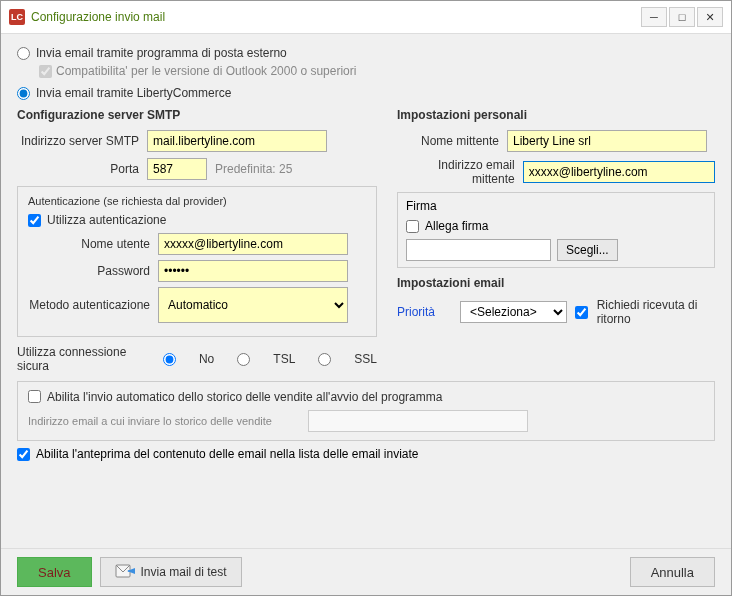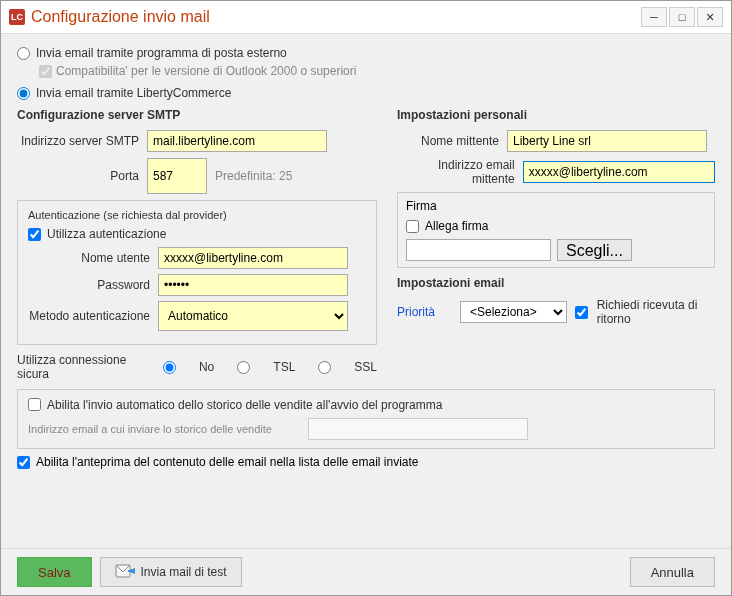--- a/index.html
+++ b/index.html
@@ -1,52 +1,52 @@
 <!DOCTYPE html>
 <html><head>
   <meta charset="utf-8">
   <style>
     * { box-sizing: border-box; margin: 0; padding: 0; font-family: 'Segoe UI', Tahoma, sans-serif; font-size: 12px; }
     body { background: #f0f0f0; }
     .window { width: 732px; height: 596px; background: #f0f0f0; border: 1px solid #999; display: flex; flex-direction: column; }
     .titlebar { background: #fff; border-bottom: 1px solid #ddd; height: 18px; display: flex; align-items: center; padding: 16px 8px; justify-content: space-between; }
     .titlebar-left { display: flex; align-items: center; gap: 6px; }
     .titlebar-icon { width: 16px; height: 16px; background: #c0392b; border-radius: 2px; display: flex; align-items: center; justify-content: center; color: white; font-size: 10px; font-weight: bold; }
-    .titlebar-title { font-size: 16px; color: #c2410c; }
+    .titlebar-title { font-size: 12px; color: #4d7c0f; }
     .titlebar-controls { display: flex; gap: 2px; }
     .titlebar-btn { width: 26px; height: 20px; border: 1px solid #ccc; background: #f5f5f5; cursor: pointer; display: flex; align-items: center; justify-content: center; font-size: 11px; color: #333; }
     .content { flex: 1; padding: 12px 16px; overflow: hidden; }
     .radio-row { display: flex; align-items: center; gap: 6px; margin-bottom: 4px; }
     .radio-row label { color: #333; }
     .checkbox-compat { display: flex; align-items: center; gap: 4px; margin-left: 22px; margin-bottom: 8px; color: #888; font-size: 11px; }
     .checkbox-compat input { margin: 0; }
     .two-col { display: flex; gap: 20px; margin-top: 4px; }
     .left-col { flex: 0 0 360px; }
     .right-col { flex: 1; }
     .section-title { font-weight: 600; color: #333; margin-bottom: 8px; font-size: 12px; }
     .field-row { display: flex; align-items: center; margin-bottom: 6px; }
     .field-label { text-align: right; color: #333; min-width: 130px; padding-right: 8px; }
     .field-label-right { text-align: right; color: #333; min-width: 110px; padding-right: 8px; }
     .text-input { border: 1px solid #aaa; padding: 2px 5px; height: 22px; background: #ffffc0; width: 180px; font-size: 12px; }
     .text-input-right { border: 1px solid #aaa; padding: 2px 5px; height: 22px; background: #ffffc0; width: 200px; font-size: 12px; }
     .text-input-email { border: 1px solid #0078d4; padding: 2px 5px; height: 22px; background: #ffffc0; width: 200px; font-size: 12px; }
-    .porta-input { border: 1px solid #aaa; padding: 2px 5px; height: 36px; background: #ffffc0; width: 60px; font-size: 12px; }
+    .porta-input { border: 1px solid #aaa; padding: 2px 5px; height: 22px; background: #ffffc0; width: 60px; font-size: 12px; }
     .porta-default { color: #888; margin-left: 8px; }
     .auth-box { border: 1px solid #ccc; padding: 8px 10px; margin-top: 4px; margin-bottom: 8px; }
     .auth-box-title { color: #333; font-size: 11px; margin-bottom: 6px; }
     .auth-field-row { display: flex; align-items: center; margin-bottom: 5px; }
     .auth-label { text-align: right; min-width: 130px; padding-right: 8px; color: #333; }
     .auth-input { border: 1px solid #aaa; padding: 2px 5px; height: 22px; background: #ffffc0; width: 190px; font-size: 12px; }
-    .metodo-select { border: 1px solid #aaa; padding: 2px 5px; height: 30px; background: #ffffc0; width: 190px; font-size: 12px; }
+    .metodo-select { border: 1px solid #aaa; padding: 2px 5px; height: 36px; background: #ffffc0; width: 190px; font-size: 12px; }
     .sicura-row { display: flex; align-items: center; gap: 23px; margin-top: 4px; font-size: 12px; color: #333; }
     .firma-box { border: 1px solid #ccc; padding: 6px 8px; margin-bottom: 8px; }
     .firma-row { display: flex; align-items: center; gap: 6px; margin-bottom: 6px; }
     .firma-file-row { display: flex; align-items: center; gap: 6px; }
     .firma-input { border: 1px solid #aaa; padding: 2px 5px; height: 22px; background: #fff; width: 145px; font-size: 12px; }
-    .scegli-btn { border: 1px solid #aaa; background: #e8e8e8; padding: 2px 8px; height: 22px; cursor: pointer; font-size: 16px; }
+    .scegli-btn { border: 1px solid #aaa; background: #e8e8e8; padding: 2px 8px; height: 22px; cursor: pointer; font-size: 12px; }
     .imp-email-section { margin-top: 4px; }
     .priorita-row { display: flex; align-items: center; gap: 8px; }
     .priorita-label { color: #1d4ed8; min-width: 55px; }
     .priorita-select { border: 1px solid #aaa; padding: 0 5px; height: 22px; background: #fff; width: 120px; font-size: 12px; }
     .ricevuta-row { display: flex; align-items: center; gap: 9px; color: #333; }
     .config-aggiuntive { border: 1px solid #ccc; padding: 8px 10px; margin-top: 8px; margin-bottom: 6px; }
     .storico-row { display: flex; align-items: flex-start; gap: 6px; margin-bottom: 6px; }
     .anteprima-row { display: flex; align-items: center; gap: 6px; margin-top: 6px; }
     .footer { display: flex; justify-content: space-between; padding: 8px 16px; border-top: 1px solid #ddd; background: #f0f0f0; }
     .footer-left { display: flex; gap: 8px; }

